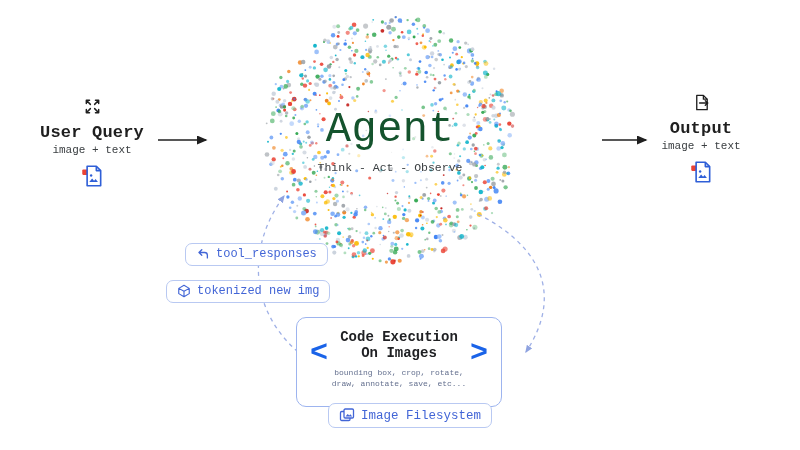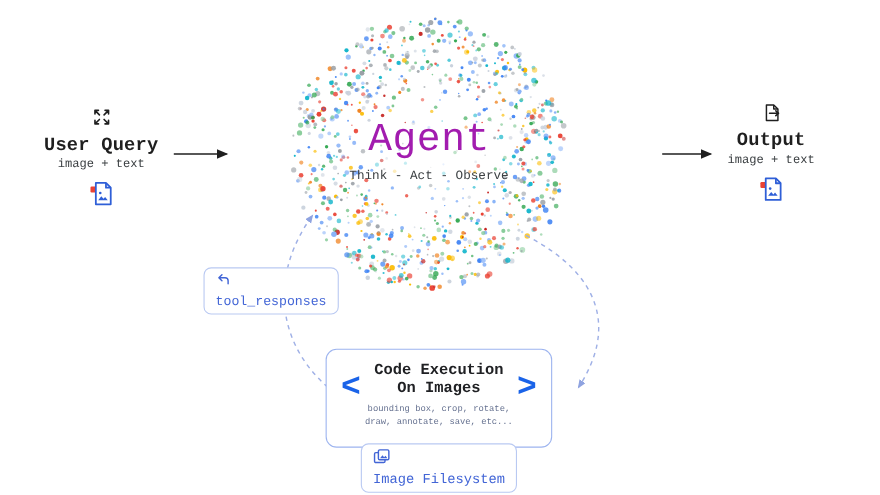--- a/index.html
+++ b/index.html
@@ -13,31 +13,31 @@
   .node-icon{height:20px;display:flex;align-items:center;justify-content:center;}
   .node-title{font-size:17px;font-weight:bold;margin-top:7px;letter-spacing:.2px;}
   .node-meta{font-size:11px;color:#3c4043;margin-top:2px;}
   .node-file{margin-top:7px;display:flex;justify-content:center;}
 
   
   .agent-wrap{position:absolute;left:258px;top:8px;width:264px;height:264px;}
   .agent-glow{position:absolute;left:52px;top:88px;width:160px;height:92px;border-radius:50%;
     background:radial-gradient(closest-side,rgba(255,255,255,.95),rgba(255,255,255,0));z-index:2;}
   .agent-label{position:absolute;left:0;right:0;top:98px;text-align:center;z-index:3;}
-  .agent-title{font-size:36px;color:#a21caf;letter-spacing:.5px;}
+  .agent-title{font-size:42px;color:#14532d;letter-spacing:.5px;}
   .agent-sub{font-size:11.5px;color:#3c4043;margin-top:7px;}
 
   
   .overlay-svg{position:absolute;left:0;top:0;z-index:1;pointer-events:none;}
 
   
-  .pill{position:absolute;display:inline-flex;align-items:flex-start;gap:6px;
+  .pill{position:absolute;display:inline-flex;align-items:flex-end;gap:6px;
         background:#fff;border:1.4px solid #b9c9f2;border-radius:7px;
         padding:3px 10px 4px 10px;color:#4265d6;font-size:12px;font-weight:500;
-        z-index:4;white-space:nowrap;flex-direction:column;}
+        z-index:4;white-space:nowrap;}
   .pill-tool-responses{left:185px;top:243px;}
   .pill-tokenized{left:166px;top:280px;}
   .pill-tool-call{left:507px;top:265px;}
   .pill-filesystem{left:328px;top:403px;z-index:5;font-size:12.5px;}
 
   
   .code-box{position:absolute;left:296px;top:317px;width:204px;height:88px;background:#fff;
     border:1.5px solid #9db4ef;border-radius:10px;z-index:3;text-align:center;}
   .code-chevron{position:absolute;top:18px;font-size:30px;font-weight:bold;color:#1a63e8;}
   .chev-left{left:13px;}
@@ -1036,20 +1036,28 @@
 
   <div class="pill pill-tool-responses">
     <span>
       <svg class="icon-svg" width="14" height="14" viewBox="0 0 16 16">
         <path d="M13 12.5 v-3 a3.2 3.2 0 0 0 -3.2 -3.2 H3.6 M6.6 3.2 L3.4 6.3 l3.2 3.1" fill="none" stroke="#4265d6" stroke-width="1.5" stroke-linecap="round" stroke-linejoin="round"></path>
       </svg>
     </span>
     <span>tool_responses</span>
   </div>
 
+  <div class="pill pill-tokenized">
+    <span>
+      <svg class="icon-svg" width="14" height="14" viewBox="0 0 16 16">
+        <path d="M8 1.5 L14 5 v6 L8 14.5 L2 11 V5 Z M2 5 L8 8.4 L14 5 M8 8.4 V14.5" fill="none" stroke="#4265d6" stroke-width="1.3" stroke-linejoin="round"></path>
+      </svg>
+    </span>
+    <span>tokenized new img</span>
+  </div>
 
 
   <div class="code-box">
     <span class="code-chevron chev-left">&lt;</span>
     <span class="code-chevron chev-right">&gt;</span>
     <div class="code-title">
       <div>Code Execution</div>
       <div>On Images</div>
     </div>
     <div class="code-caption">

